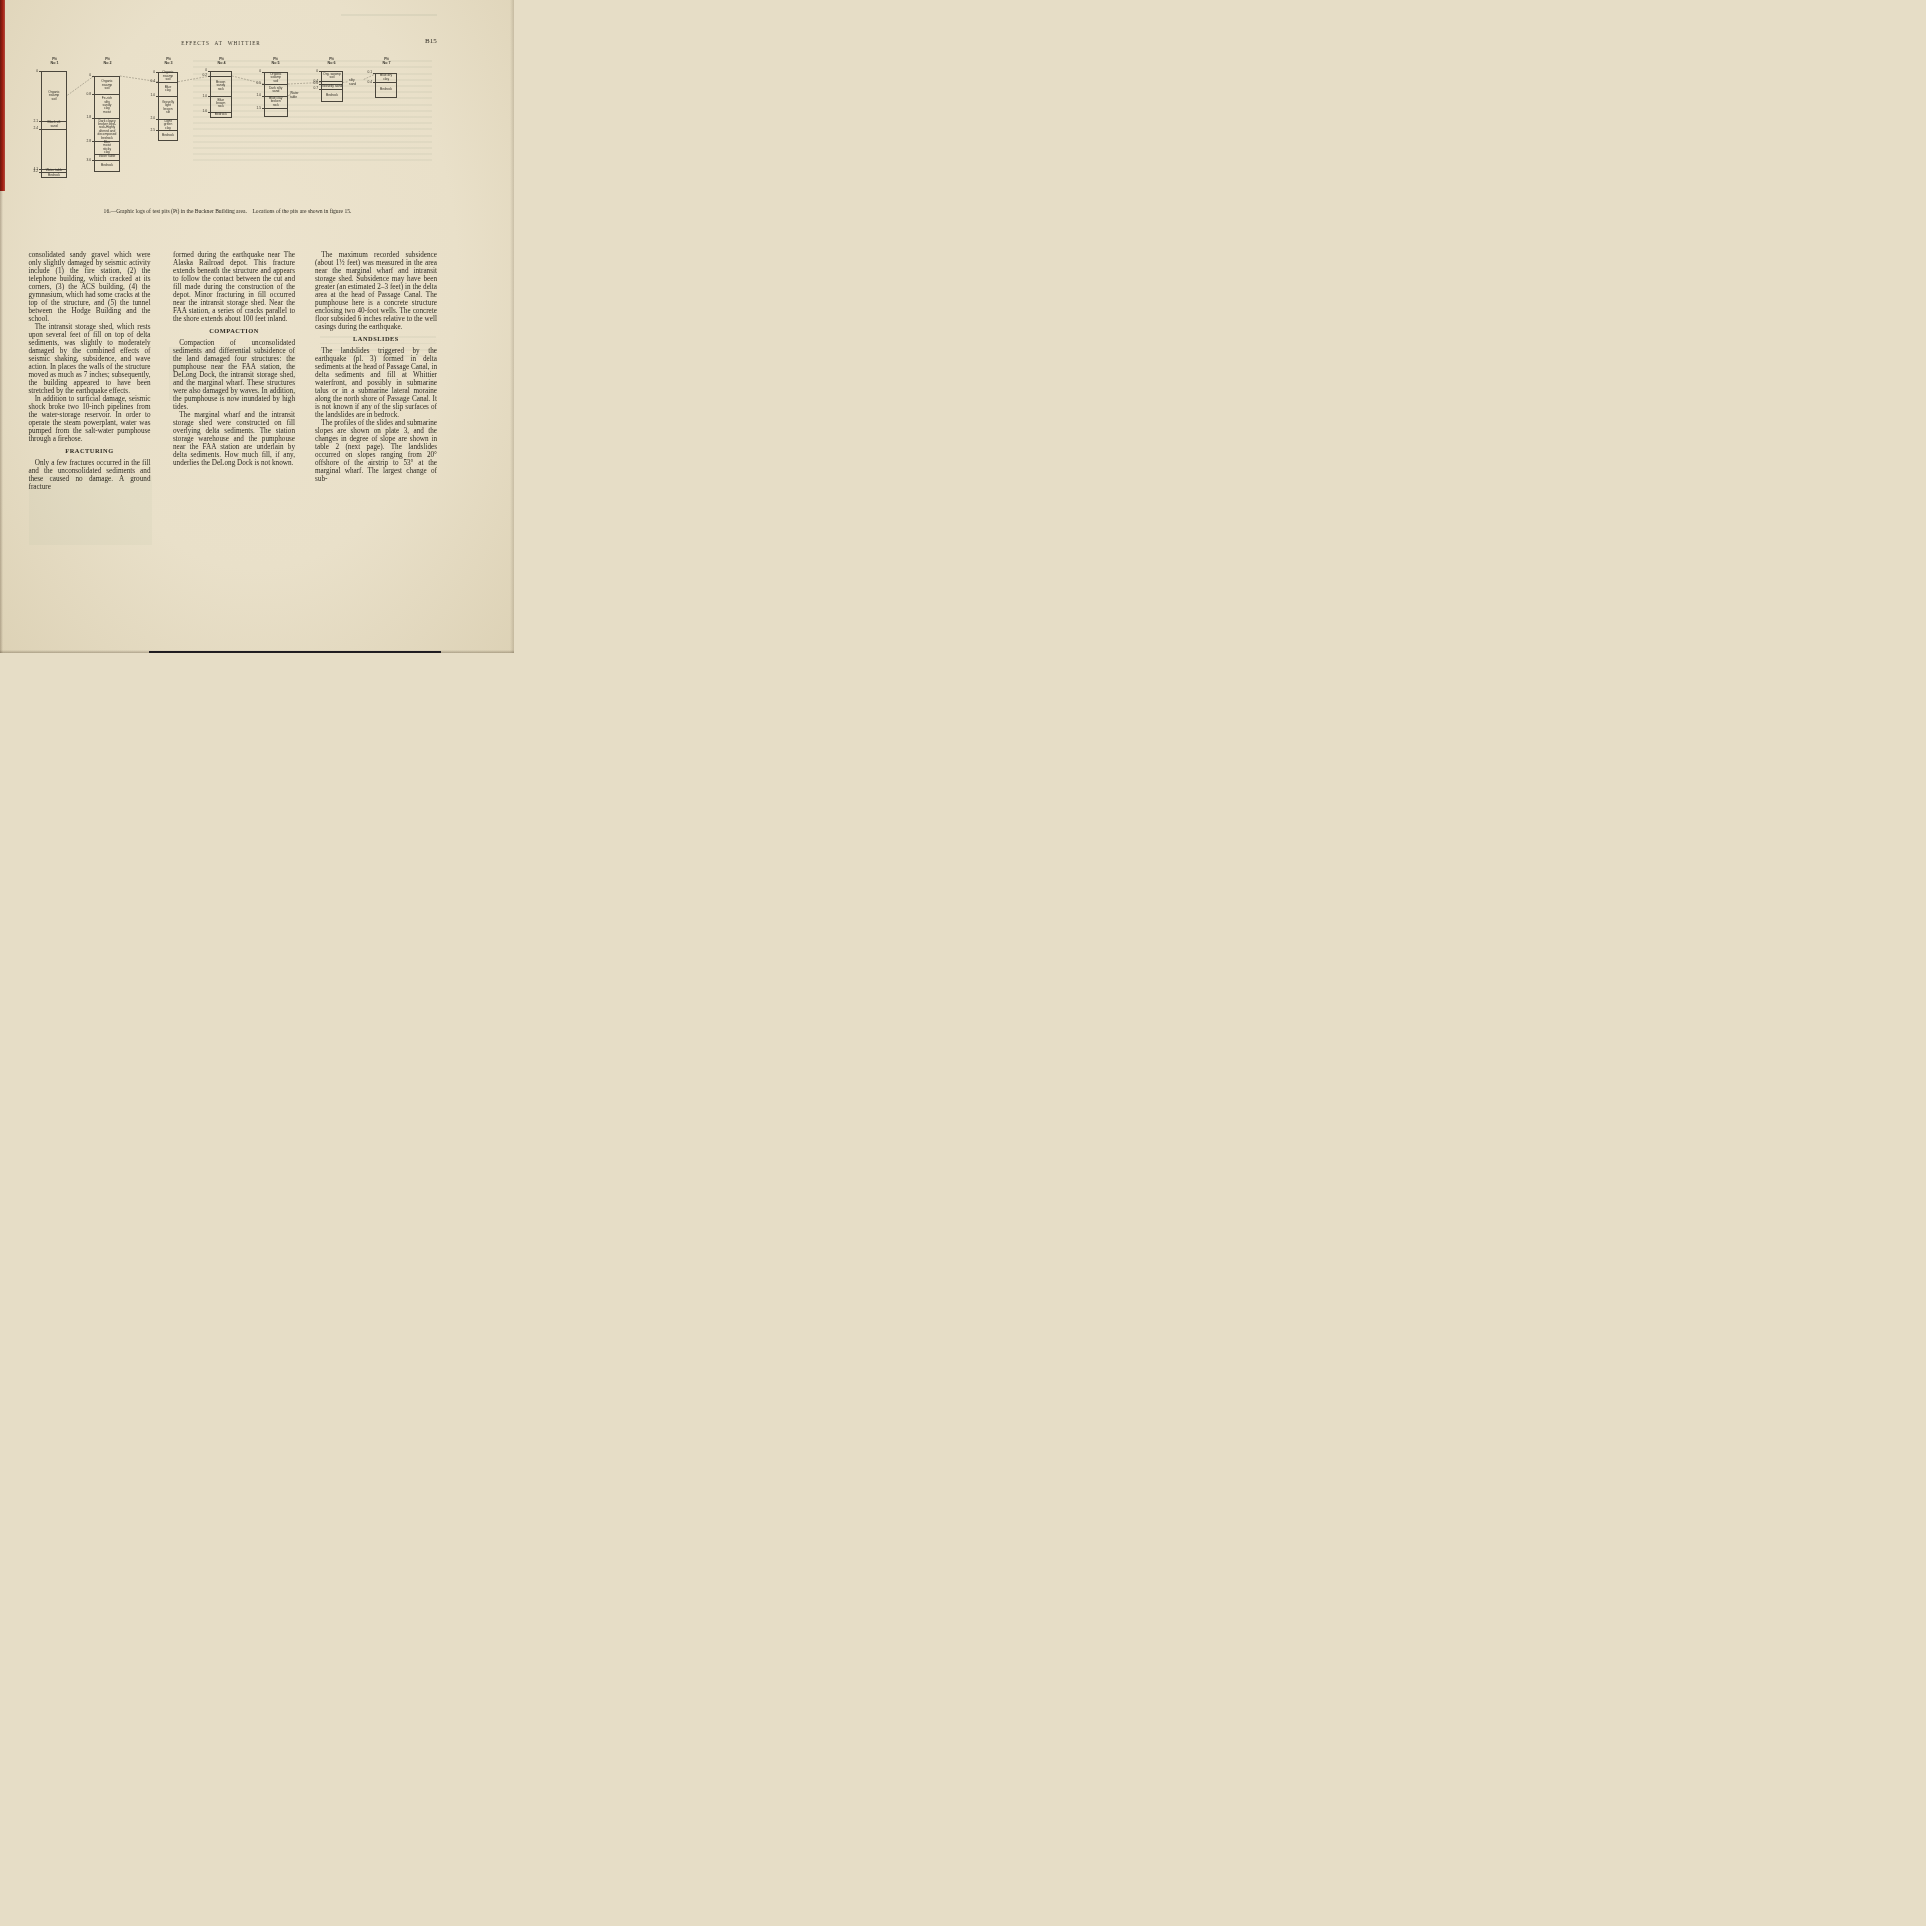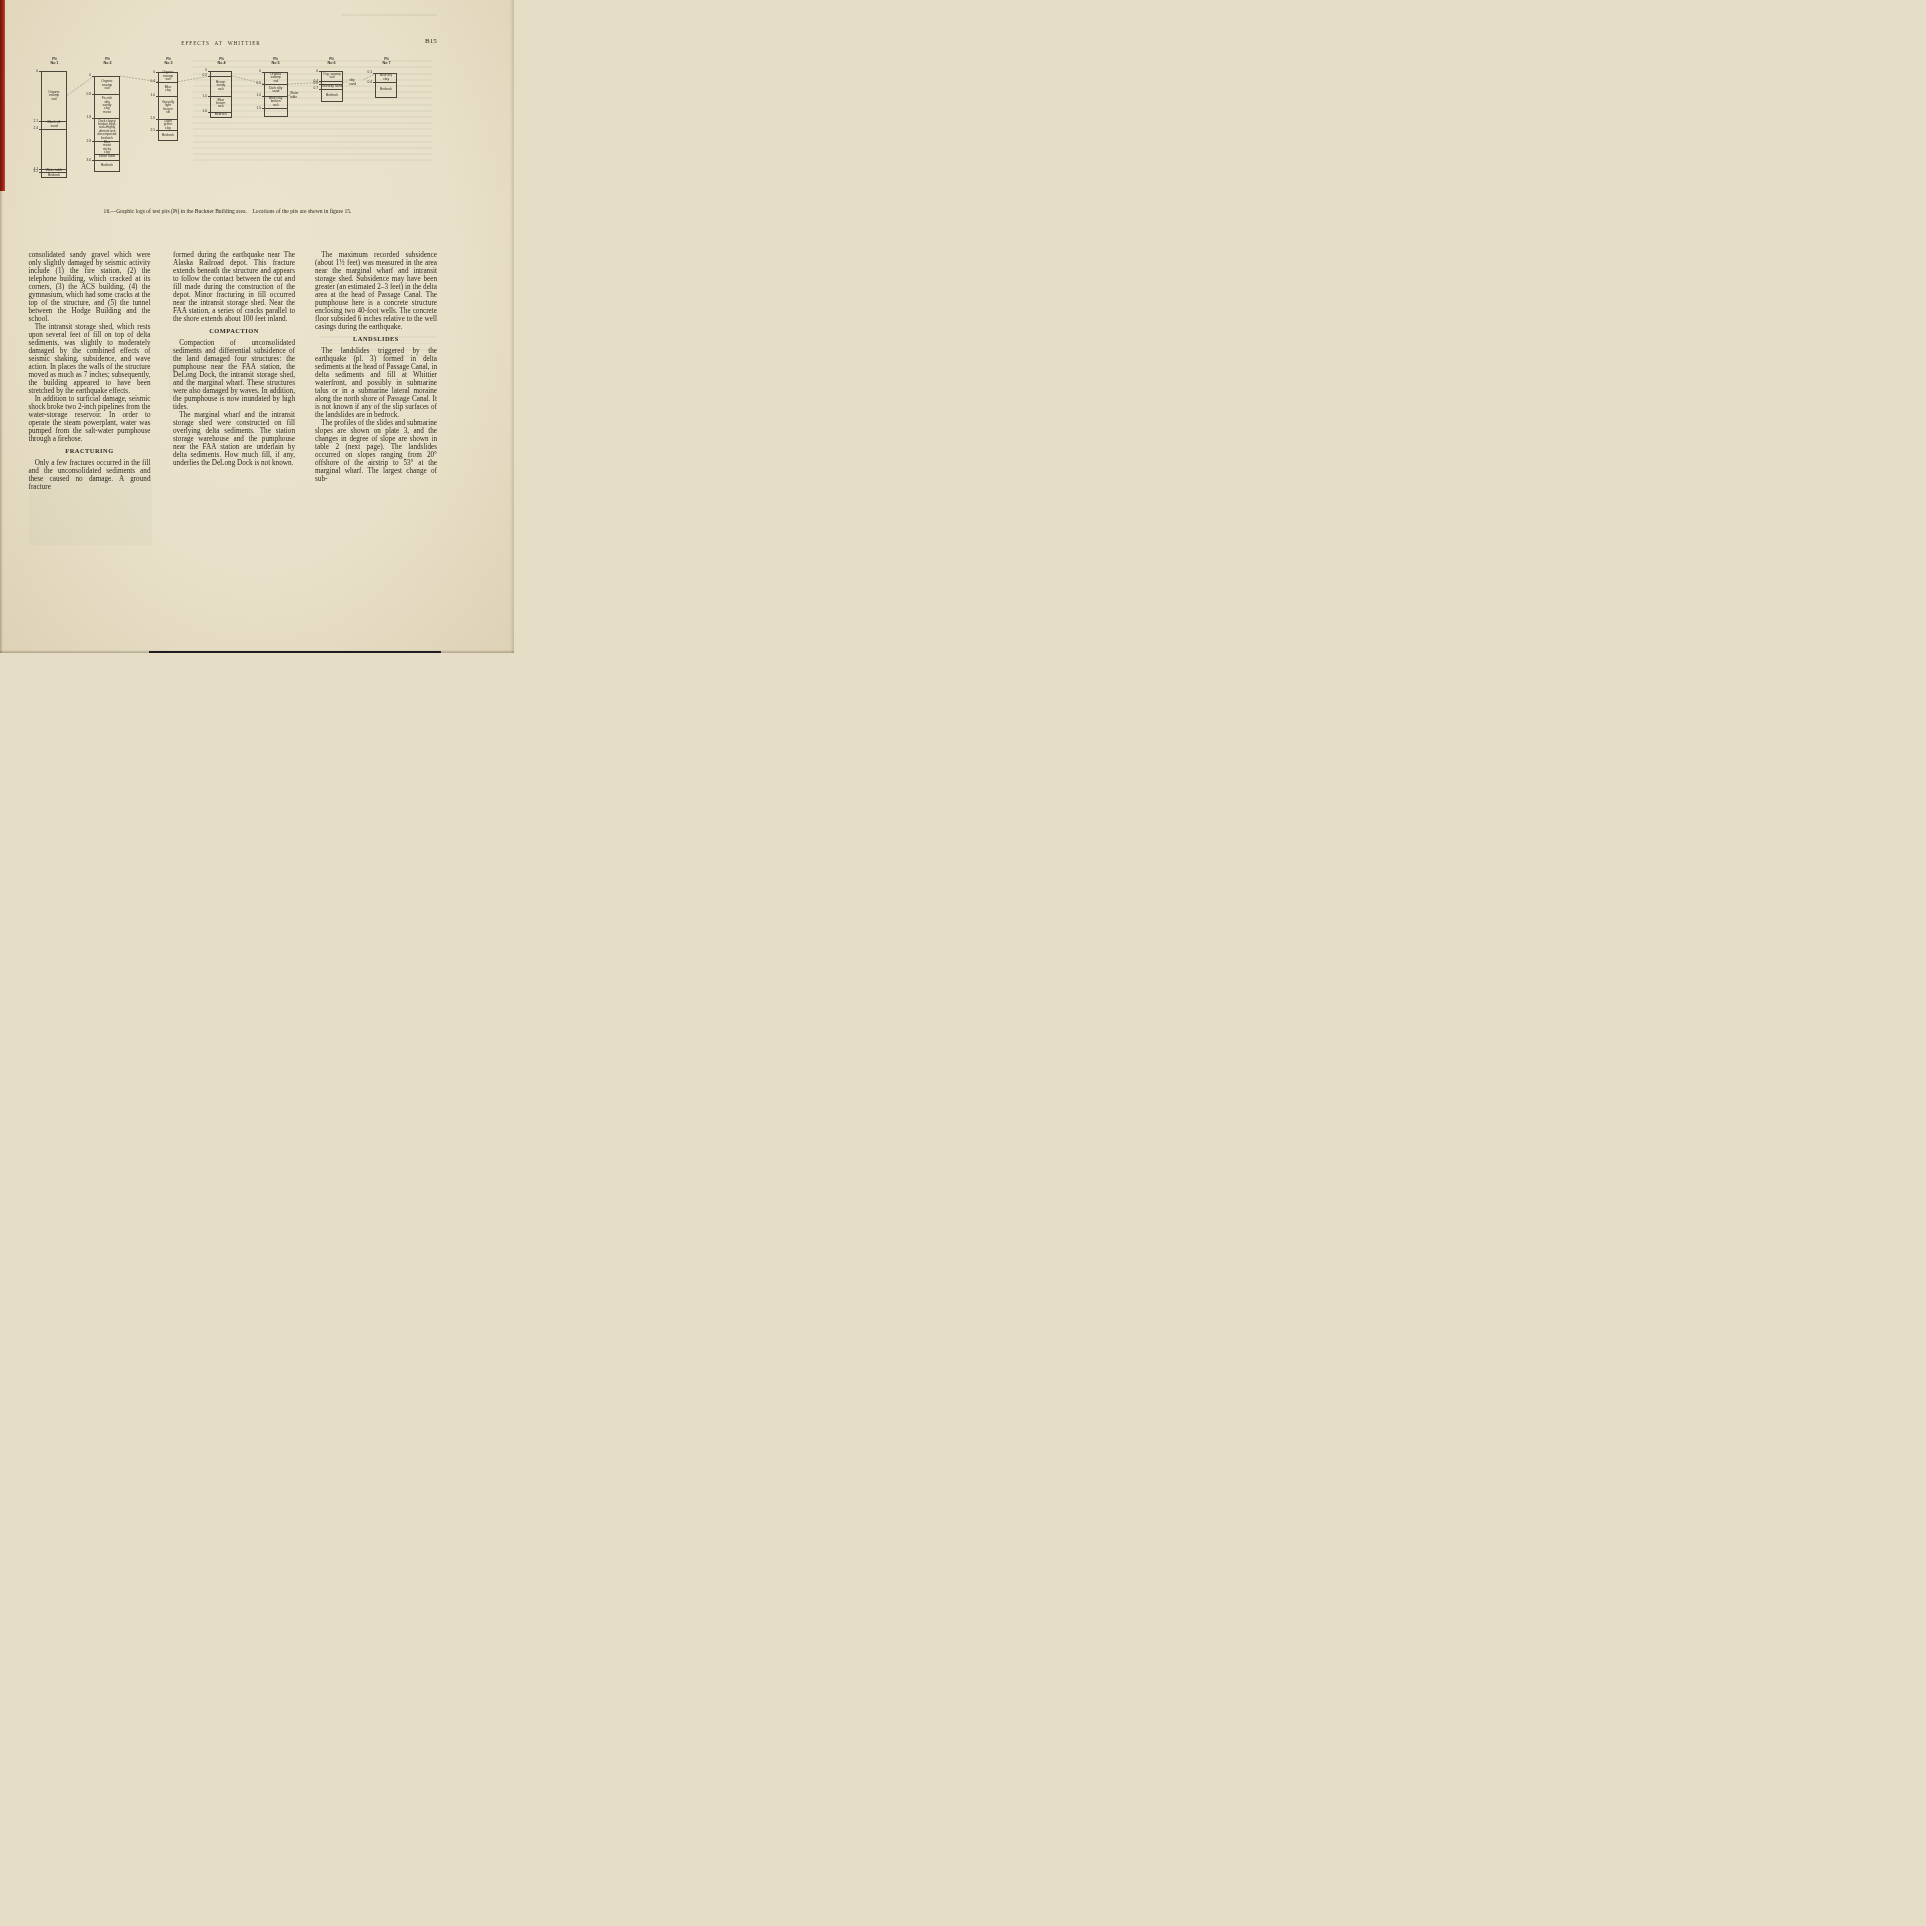--- a/index.html
+++ b/index.html
@@ -244,21 +244,21 @@
       <div class="fig-note" style="left: 290px; top: 92px;">Water
 table</div>
       <div class="fig-note" style="left: 349px; top: 79px;">silty
 sand</div>
     </div>
 
   <main>
     <section class="col" id="col1">
       <p>consolidated sandy gravel which were only slightly damaged by seismic activity include (1) the fire station, (2) the telephone building, which cracked at its corners, (3) the ACS building, (4) the gymnasium, which had some cracks at the top of the structure, and (5) the tunnel between the Hodge Building and the school.</p>
       <p class="ind">The intransit storage shed, which rests upon several feet of fill on top of delta sediments, was slightly to moderately damaged by the combined effects of seismic shaking, subsidence, and wave action. In places the walls of the structure moved as much as 7 inches; subsequently, the building appeared to have been stretched by the earthquake effects.</p>
-      <p class="ind">In addition to surficial damage, seismic shock broke two 2-inch pipelines from the water-storage reservoir. In order to operate the steam powerplant, water was pumped from the salt-water pumphouse through a firehose.</p>
+      <p class="ind">In addition to surficial damage, seismic shock broke two 10-inch pipelines from the water-storage reservoir. In order to operate the steam powerplant, water was pumped from the salt-water pumphouse through a firehose.</p>
       <h3 class="bhead">FRACTURING</h3>
       <p class="ind">Only a few fractures occurred in the fill and the unconsolidated sediments and these caused no damage. A ground fracture</p>
     </section>
     <section class="col" id="col2">
       <p>formed during the earthquake near The Alaska Railroad depot. This fracture extends beneath the structure and appears to follow the contact between the cut and fill made during the construction of the depot. Minor fracturing in fill occurred near the intransit storage shed. Near the FAA station, a series of cracks parallel to the shore extends about 100 feet inland.</p>
       <h3 class="bhead">COMPACTION</h3>
       <p class="ind">Compaction of unconsolidated sediments and differential subsidence of the land damaged four structures: the pumphouse near the FAA station, the DeLong Dock, the intransit storage shed, and the marginal wharf. These structures were also damaged by waves. In addition, the pumphouse is now inundated by high tides.</p>
       <p class="ind">The marginal wharf and the intransit storage shed were constructed on fill overlying delta sediments. The station storage warehouse and the pumphouse near the FAA station are underlain by delta sediments. How much fill, if any, underlies the DeLong Dock is not known.</p>
     </section>
     <section class="col" id="col3">

